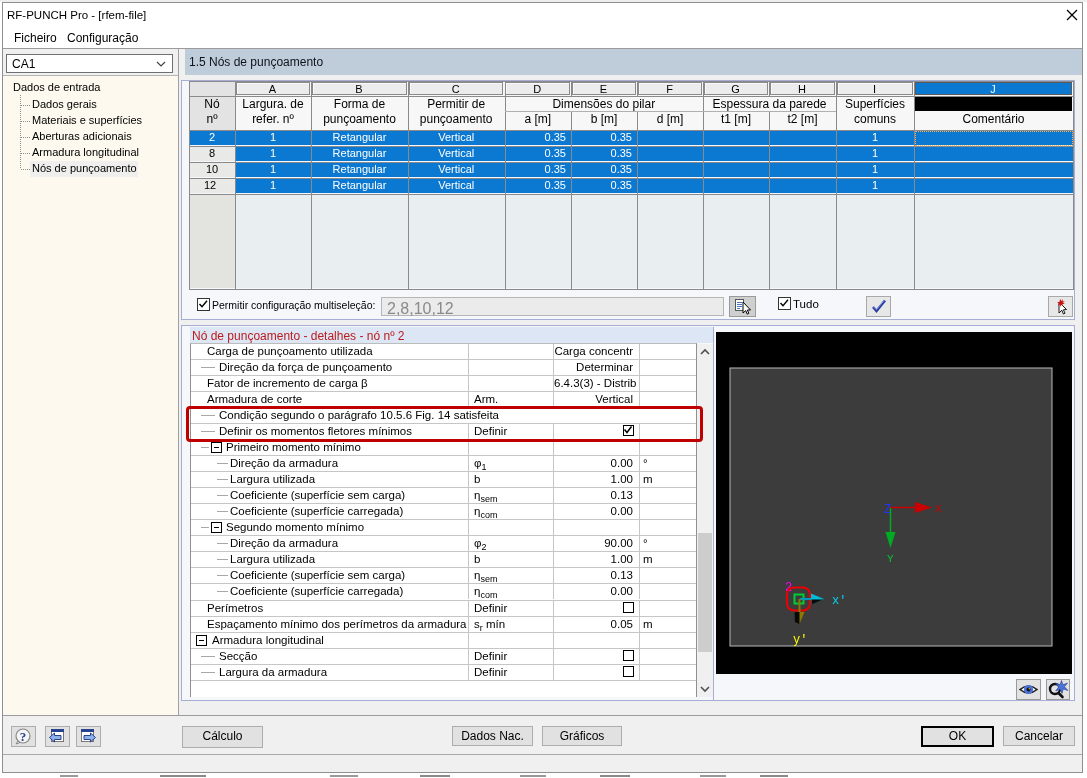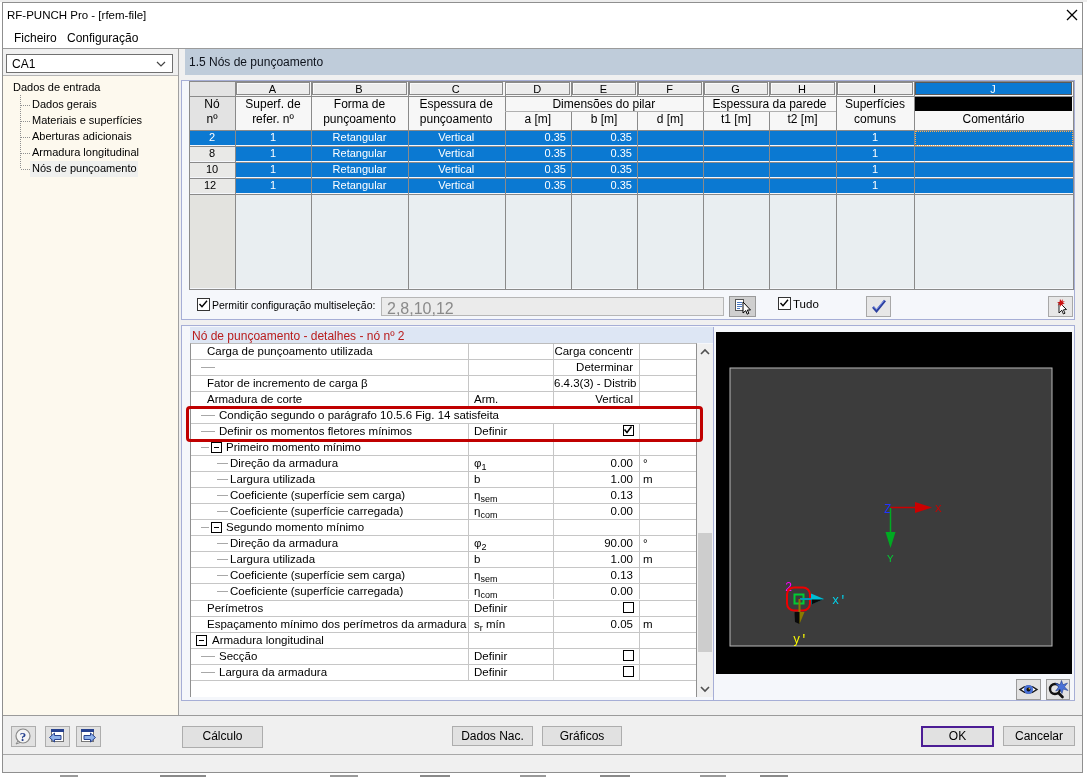--- a/index.html
+++ b/index.html
@@ -88,25 +88,25 @@
 <div class="cellL" style="left:408.5px;top:82px;width:94.5px;">C</div>
 <div class="cellL" style="left:505px;top:82px;width:64.5px;">D</div>
 <div class="cellL" style="left:571.5px;top:82px;width:64px;">E</div>
 <div class="cellL" style="left:637.5px;top:82px;width:64px;">F</div>
 <div class="cellL" style="left:703.5px;top:82px;width:64px;">G</div>
 <div class="cellL" style="left:769.5px;top:82px;width:65px;">H</div>
 <div class="cellL" style="left:836.5px;top:82px;width:76px;">I</div>
 <div class="cellL" style="left:914.5px;top:82px;width:157px;background:#0b79d2;color:#fff;box-shadow:none;border-color:#5a5a5a;">J</div>
 <div class="htxt" style="left:167px;top:97px;width:90px;font-size:12px;">Nó</div>
 <div class="htxt" style="left:167px;top:112px;width:90px;font-size:12px;">nº</div>
-<div class="htxt" style="left:228px;top:97px;width:90px;font-size:12px;">Superf. de</div>
+<div class="htxt" style="left:228px;top:97px;width:90px;font-size:12px;">Largura. de</div>
 <div class="htxt" style="left:228px;top:112px;width:90px;font-size:12px;">refer. nº</div>
 <div class="htxt" style="left:314.5px;top:97px;width:90px;font-size:12px;">Forma de</div>
 <div class="htxt" style="left:304.5px;top:112px;width:110px;font-size:12px;">punçoamento</div>
-<div class="htxt" style="left:411.2px;top:97px;width:90px;font-size:12px;">Espessura de</div>
+<div class="htxt" style="left:411.2px;top:97px;width:90px;font-size:12px;">Permitir de</div>
 <div class="htxt" style="left:401.2px;top:112px;width:110px;font-size:12px;">punçoamento</div>
 <div class="htxt" style="left:533.8px;top:97px;width:140px;font-size:12px;">Dimensões do pilar</div>
 <div class="htxt" style="left:492.8px;top:112px;width:90px;font-size:12px;">a [m]</div>
 <div class="htxt" style="left:559px;top:112px;width:90px;font-size:12px;">b [m]</div>
 <div class="htxt" style="left:625px;top:112px;width:90px;font-size:12px;">d [m]</div>
 <div class="htxt" style="left:699.5px;top:97px;width:140px;font-size:12px;">Espessura da parede</div>
 <div class="htxt" style="left:691px;top:112px;width:90px;font-size:12px;">t1 [m]</div>
 <div class="htxt" style="left:757.5px;top:112px;width:90px;font-size:12px;">t2 [m]</div>
 <div class="htxt" style="left:830px;top:97px;width:90px;font-size:12px;">Superfícies</div>
 <div class="htxt" style="left:830px;top:112px;width:90px;font-size:12px;">comuns</div>
@@ -221,20 +221,21 @@
     </div>
   <div class="abs" style="left:713px;top:327px;width:1px;height:374px;background:#a6aed6;"></div>
   <div id="dtable" class="abs">
 <div class="dr" style="">
 <div class="dc1"><span style="padding-left:16px;display:inline-block;">Carga de punçoamento utilizada</span></div>
 <div class="dc2"></div>
 <div class="dc3">Carga concentr</div>
 <div class="dc4"></div>
 </div>
 <div class="dr" style="">
+<div class="dc1"><span style="padding-left:28px;display:inline-block;">Direção da força de punçoamento</span></div>
 <div class="tick" style="left:10px;width:14px;"></div>
 <div class="dc2"></div>
 <div class="dc3">Determinar</div>
 <div class="dc4"></div>
 </div>
 <div class="dr" style="">
 <div class="dc1"><span style="padding-left:16px;display:inline-block;">Fator de incremento de carga β</span></div>
 <div class="dc2"></div>
 <div class="dc3">6.4.3(3) - Distrib</div>
 <div class="dc4"></div>
@@ -443,21 +444,21 @@
 <div class="btn" style="left:76px;top:726px;width:25px;height:21px;">
       <svg width="23" height="19" style="position:absolute;left:0;top:0;">
         <rect x="4.5" y="2.5" width="12" height="12" fill="#fff" stroke="#777" stroke-width="1"></rect>
         <rect x="4" y="2" width="13" height="3" fill="#26418f"></rect>
         <path d="M18.5 10.5 L13.5 6 L13.5 8.5 L7 8.5 L7 12.5 L13.5 12.5 L13.5 15 Z" fill="#8fb2ea" stroke="#26418f" stroke-width="1"></path>
       </svg>
     </div>
 <div class="btn" style="left:182px;top:726px;width:81px;height:22px;line-height:19px;">Cálculo</div>
 <div class="btn" style="left:452px;top:726px;width:81px;height:20px;line-height:18px;">Dados Nac.</div>
 <div class="btn" style="left:542px;top:726px;width:80px;height:20px;line-height:18px;">Gráficos</div>
-<div class="btn" style="left:921px;top:726px;width:73px;height:21px;line-height:17px;border:2px solid #4c1d95;">OK</div>
+<div class="btn" style="left:921px;top:726px;width:73px;height:21px;line-height:17px;border:2px solid #000000;">OK</div>
 <div class="btn" style="left:1003px;top:726px;width:72px;height:20px;line-height:18px;">Cancelar</div>
 <div class="abs" style="left:0;top:774px;width:1087px;height:4px;background:#fff;"></div>
 <div class="abs" style="left:60px;top:775px;width:18px;height:2px;background:#9a9a9a;"></div>
 <div class="abs" style="left:160px;top:775px;width:46px;height:2px;background:#8a8a8a;"></div>
 <div class="abs" style="left:330px;top:775px;width:28px;height:2px;background:#9a9a9a;"></div>
 <div class="abs" style="left:420px;top:775px;width:30px;height:2px;background:#8a8a8a;"></div>
 <div class="abs" style="left:520px;top:775px;width:26px;height:2px;background:#999;"></div>
 <div class="abs" style="left:600px;top:775px;width:30px;height:2px;background:#8a8a8a;"></div>
 <div class="abs" style="left:700px;top:775px;width:26px;height:2px;background:#999;"></div>
 <div class="abs" style="left:760px;top:775px;width:28px;height:2px;background:#8a8a8a;"></div>

